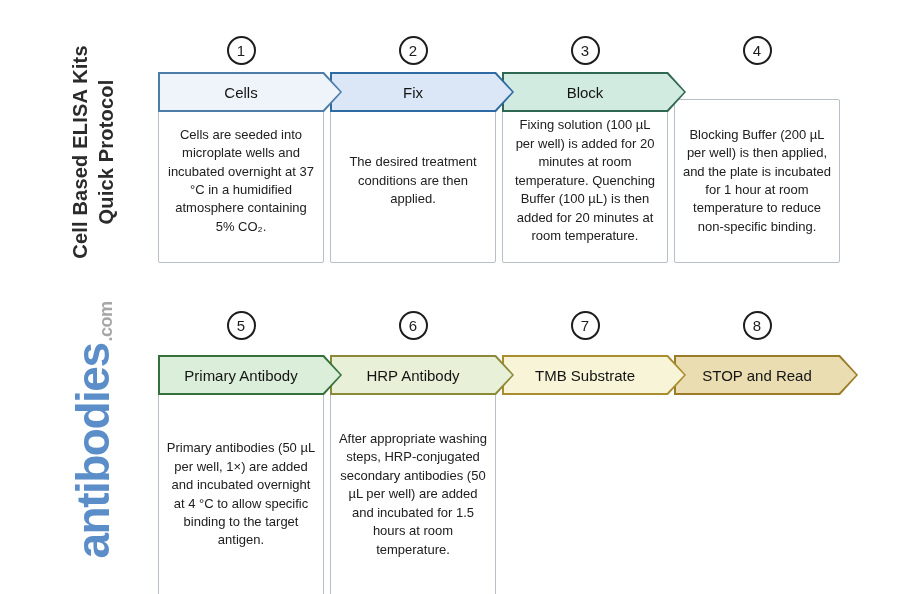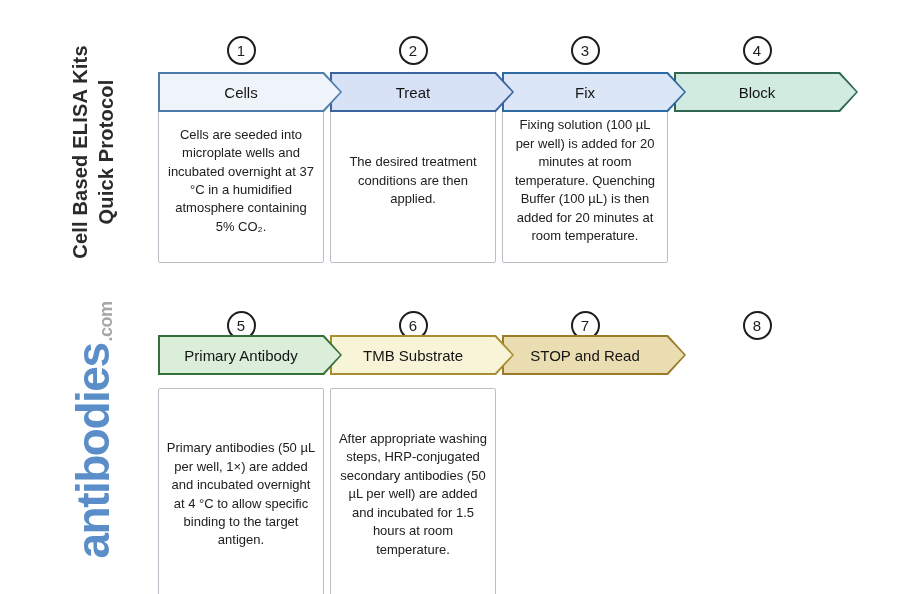--- a/index.html
+++ b/index.html
@@ -102,26 +102,20 @@
     </div>
   </div>
 
   <div class="row banner-row" style="top:72px">
     <div class="banner-cell" style="z-index: 8; --fill: #eef4fa; --border: #4e7ca9;">
       <div class="banner-shape">
           <div class="banner-fill"></div>
         </div>
       <span class="banner-label">Cells</span>
     </div>
-    <div class="banner-cell" style="z-index: 7; --fill: #d8e2f7; --border: #3d639e;">
-      <div class="banner-shape">
-          <div class="banner-fill"></div>
-        </div>
-      <span class="banner-label">Treat</span>
-    </div>
     <div class="banner-cell" style="z-index: 6; text-align: center; --fill: #dbe6f6; --border: #2e6aa3;">
       <div class="banner-shape">
           <div class="banner-fill"></div>
         </div>
       <span class="banner-label">Fix</span>
     </div>
     <div class="banner-cell" style="z-index: 5; --fill: #d2ebe1; --border: #2f6752;">
       <div class="banner-shape">
           <div class="banner-fill"></div>
         </div>
@@ -132,43 +126,52 @@
   <div class="row desc-row" style="top:99px">
     <div class="desc-box">
       <p class="desc-text">Cells are seeded into microplate wells and incubated overnight at 37 °C in a humidified atmosphere containing 5% CO₂.</p>
     </div>
     <div class="desc-box">
       <p class="desc-text">The desired treatment conditions are then applied.</p>
     </div>
     <div class="desc-box">
       <p class="desc-text">Fixing solution (100 µL per well) is added for 20 minutes at room temperature. Quenching Buffer (100 µL) is then added for 20 minutes at room temperature.</p>
     </div>
+    <div class="desc-box">
+      <p class="desc-text">Blocking Buffer (200 µL per well) is then applied, and the plate is incubated for 1 hour at room temperature to reduce non-specific binding.</p>
+    </div>
   </div>
 
   <div class="row num-row" style="top:311px">
     <div class="num-cell">
       <div class="num-circle">5</div>
     </div>
     <div class="num-cell">
       <div class="num-circle">6</div>
     </div>
     <div class="num-cell">
       <div class="num-circle">7</div>
     </div>
     <div class="num-cell">
       <div class="num-circle">8</div>
     </div>
   </div>
 
-  <div class="row banner-row" style="top:335px">
+  <div class="row banner-row" style="top:355px">
     <div class="banner-cell" style="z-index: 8; --fill: #dbeeda; --border: #35703a;">
       <div class="banner-shape">
           <div class="banner-fill"></div>
         </div>
       <span class="banner-label">Primary Antibody</span>
+    </div>
+    <div class="banner-cell" style="z-index: 7; --fill: #e8f0d8; --border: #8c8a38;">
+      <div class="banner-shape">
+          <div class="banner-fill"></div>
+        </div>
+      <span class="banner-label">HRP Antibody</span>
     </div>
     <div class="banner-cell" style="z-index: 6; --fill: #f8f4d7; --border: #a98d2f;">
       <div class="banner-shape">
           <div class="banner-fill"></div>
         </div>
       <span class="banner-label">TMB Substrate</span>
     </div>
     <div class="banner-cell" style="z-index: 5; --fill: #eaddb2; --border: #9a7b28;">
       <div class="banner-shape">
           <div class="banner-fill"></div>

